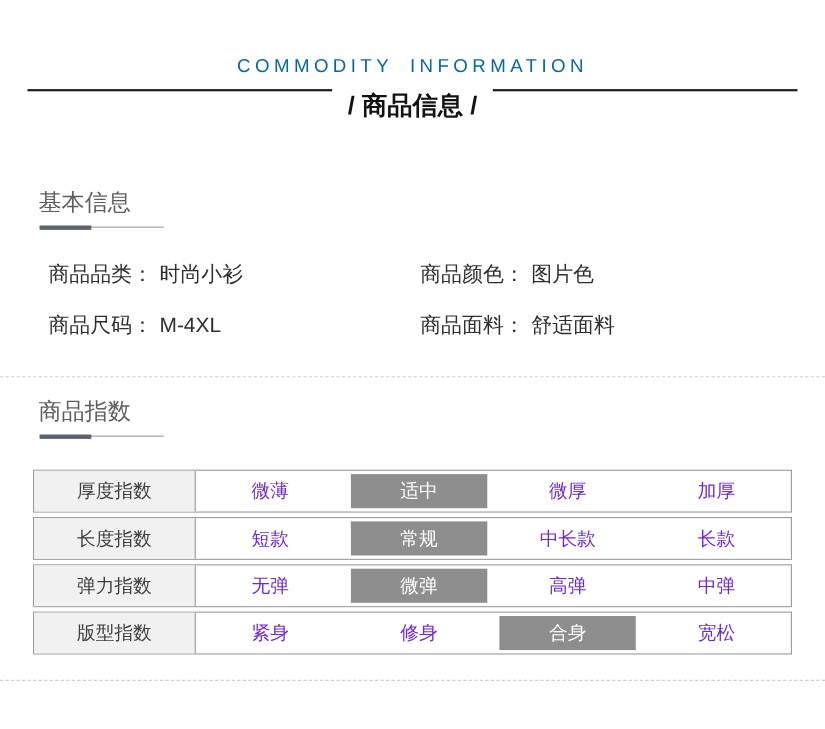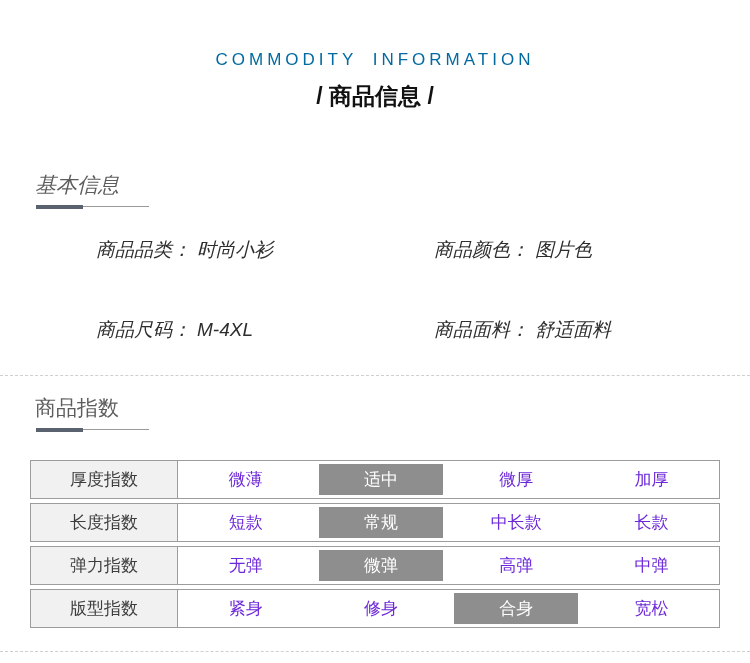--- a/index.html
+++ b/index.html
@@ -20,23 +20,22 @@
   .header { padding-top: 50px; text-align: center; }
   .title-en {
     font-size: 17px;
     font-weight: 500;
     letter-spacing: 4px;
     word-spacing: 7px;
     color: #0369a1;
   }
   .title-cn-row {
     display: flex;
-    align-items: center;
+    align-items: flex-start;
     margin: 11px 25px 0 25px;
-    flex-direction: column;
   }
   .hline {
     flex: 1;
     height: 2px;
     background: #1d1d1d;
   }
   .title-cn {
     padding: 0 14px;
     font-size: 23px;
     font-weight: bold;
@@ -71,23 +70,23 @@
     position: absolute;
     left: 0; top: 0;
     width: 47px; height: 4px;
     background: #5a6270;
   }
 
   
   .fields {
     display: grid;
     grid-template-columns: 338px auto;
-    margin-left: 96px;
+    margin-left: 44px;
     margin-top: 28px;
-    row-gap: 54px;
+    row-gap: 21px;
     justify-content: start;
   }
   .field {
     font-size: 19px;
     color: #2e2e2e;
     line-height: 26px;
     white-space: nowrap;
   }
   .field .value { margin-left: 6px; }
 
@@ -151,21 +150,21 @@
 
   <div class="header">
     <div class="title-en">COMMODITY INFORMATION</div>
     <div class="title-cn-row">
       <div class="hline"></div>
       <div class="title-cn">/ 商品信息 /</div>
       <div class="hline"></div>
     </div>
   </div>
 
-  <div style="margin-top:60px;font-style:italic;">
+  <div style="margin-top:60px;">
     <div class="section-heading">基本信息</div>
     <div class="heading-underline"></div>
 
     <div class="fields">
       <div class="field">
         <span class="label">商品品类</span><span>：</span><span class="value">时尚小衫</span>
       </div>
       <div class="field">
         <span class="label">商品颜色</span><span>：</span><span class="value">图片色</span>
       </div>

